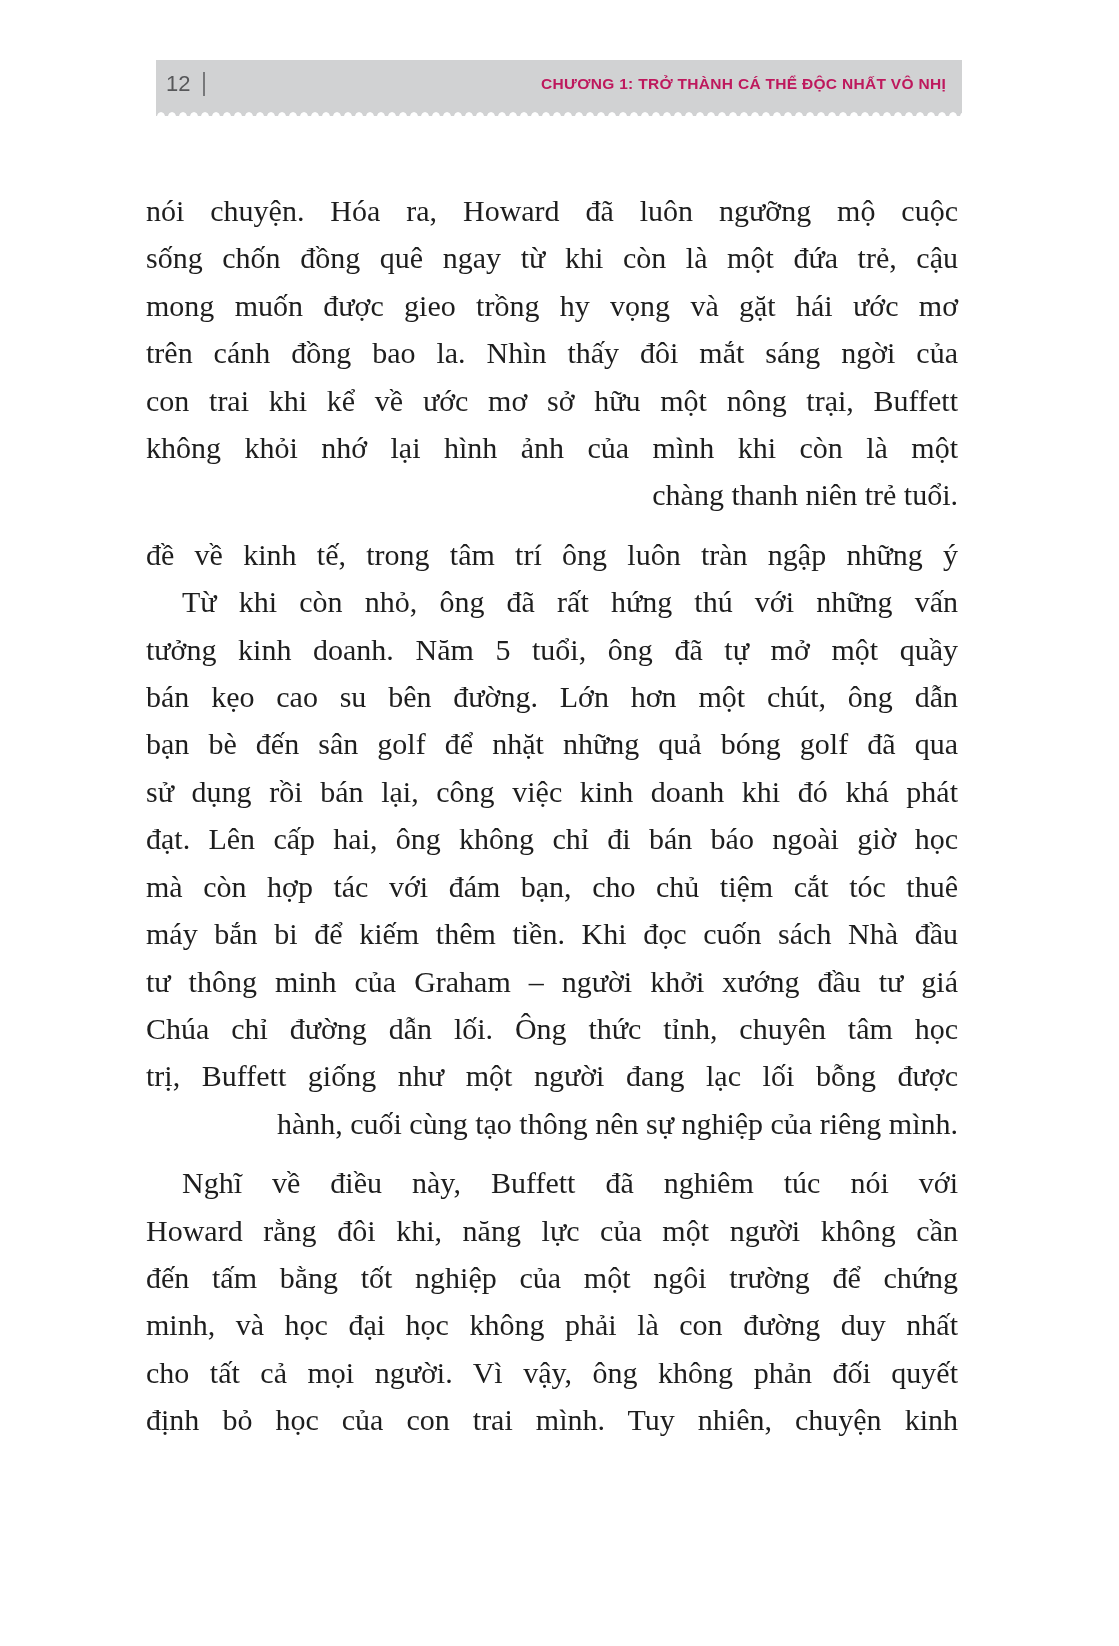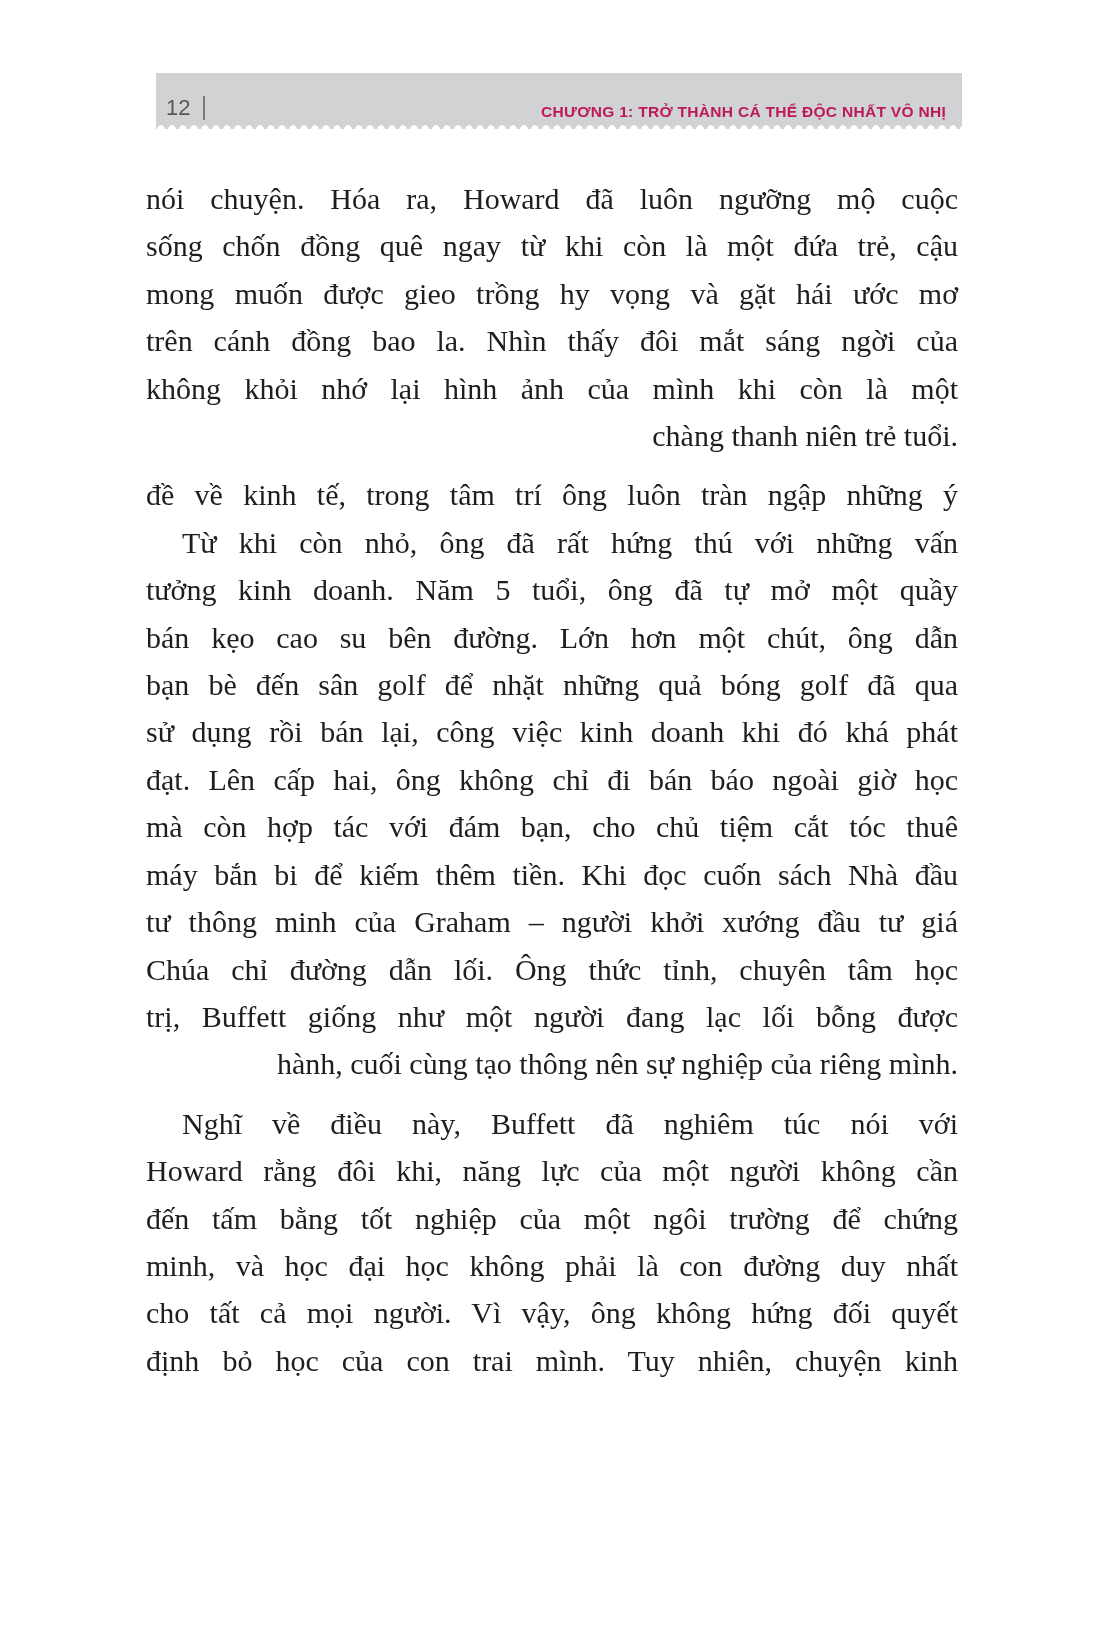--- a/index.html
+++ b/index.html
@@ -13,26 +13,26 @@
   }
   .page {
     position: absolute;
     inset: 0;
     background: #ffffff;
   }
   
   .header-bar {
     position: absolute;
     left: 156px;
-    top: 73px;
+    top: 60px;
     width: 806px;
     height: 48px;
     background: #d1d2d3;
     display: flex;
-    align-items: flex-end;
+    align-items: center;
     justify-content: space-between;
     padding: 0 16px 0 10px;
     box-sizing: border-box;
   }
   
   .header-bar::after {
     content: "";
     position: absolute;
     left: 0;
     right: 0;
@@ -64,21 +64,21 @@
     white-space: nowrap;
   }
   
   .text-block {
     position: absolute;
     left: 146px;
     top: 175px;
     width: 812px;
     color: #1e1e1e;
   }
-  .paragraph { margin: 0 0 12px 0; }
+  .paragraph { margin: 12px 0 12px 0; }
   .line {
     font-size: 30px;
     line-height: 47.4px;
     text-align: right;
     white-space: normal;
   }
   .line.just {
     text-align: justify;
     text-align-last: justify;
   }
@@ -97,20 +97,21 @@
     </div>
     <span class="chapter-title">CHƯƠNG 1: TRỞ THÀNH CÁ THỂ ĐỘC NHẤT VÔ NHỊ</span>
   </div>
 
   <div class="text-block">
       <div class="paragraph">
         <div class="line just"><span>nói chuyện. Hóa ra, Howard đã luôn ngưỡng mộ cuộc</span></div>
         <div class="line just"><span>sống chốn đồng quê ngay từ khi còn là một đứa trẻ, cậu</span></div>
         <div class="line just"><span>mong muốn được gieo trồng hy vọng và gặt hái ước mơ</span></div>
         <div class="line just"><span>trên cánh đồng bao la. Nhìn thấy đôi mắt sáng ngời của</span></div>
+        <div class="line just"><span>con trai khi kể về ước mơ sở hữu một nông trại, Buffett</span></div>
         <div class="line just"><span>không khỏi nhớ lại hình ảnh của mình khi còn là một</span></div>
         <div class="line"><span>chàng thanh niên trẻ tuổi.</span></div>
       </div>
       <div class="paragraph">
         <div class="line just"><span>đề về kinh tế, trong tâm trí ông luôn tràn ngập những ý</span></div>
         <div class="line just ind"><span>Từ khi còn nhỏ, ông đã rất hứng thú với những vấn</span></div>
         <div class="line just"><span>tưởng kinh doanh. Năm 5 tuổi, ông đã tự mở một quầy</span></div>
         <div class="line just"><span>bán kẹo cao su bên đường. Lớn hơn một chút, ông dẫn</span></div>
         <div class="line just"><span>bạn bè đến sân golf để nhặt những quả bóng golf đã qua</span></div>
         <div class="line just"><span>sử dụng rồi bán lại, công việc kinh doanh khi đó khá phát</span></div>
@@ -120,18 +121,18 @@
         <div class="line just"><span class="italic">tư thông minh</span><span> của Graham – người khởi xướng đầu tư giá</span></div>
         <div class="line just"><span>Chúa chỉ đường dẫn lối. Ông thức tỉnh, chuyên tâm học</span></div>
         <div class="line just"><span>trị, Buffett giống như một người đang lạc lối bỗng được</span></div>
         <div class="line"><span>hành, cuối cùng tạo thông nên sự nghiệp của riêng mình.</span></div>
       </div>
       <div class="paragraph">
         <div class="line just ind"><span>Nghĩ về điều này, Buffett đã nghiêm túc nói với</span></div>
         <div class="line just"><span>Howard rằng đôi khi, năng lực của một người không cần</span></div>
         <div class="line just"><span>đến tấm bằng tốt nghiệp của một ngôi trường để chứng</span></div>
         <div class="line just"><span>minh, và học đại học không phải là con đường duy nhất</span></div>
-        <div class="line just"><span>cho tất cả mọi người. Vì vậy, ông không hứng đối quyết</span></div>
+        <div class="line just"><span>cho tất cả mọi người. Vì vậy, ông không phản đối quyết</span></div>
         <div class="line just"><span>định bỏ học của con trai mình. Tuy nhiên, chuyện kinh</span></div>
       </div>
     </div>
 
 </div>
 
 </body></html>

